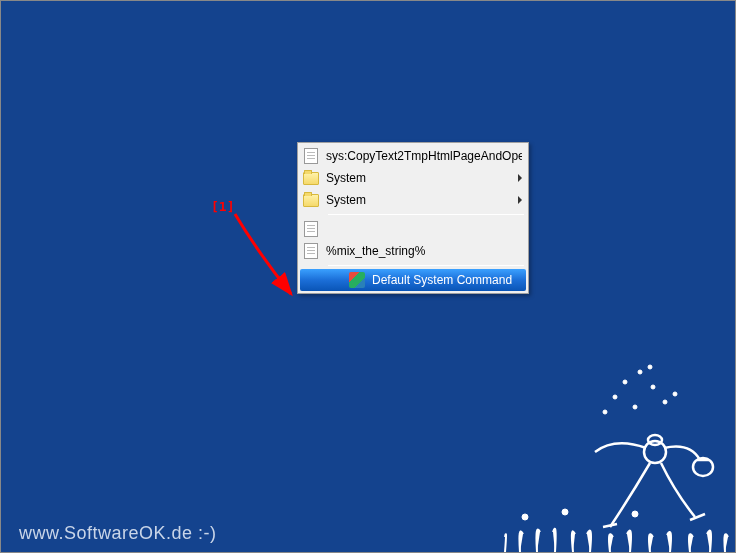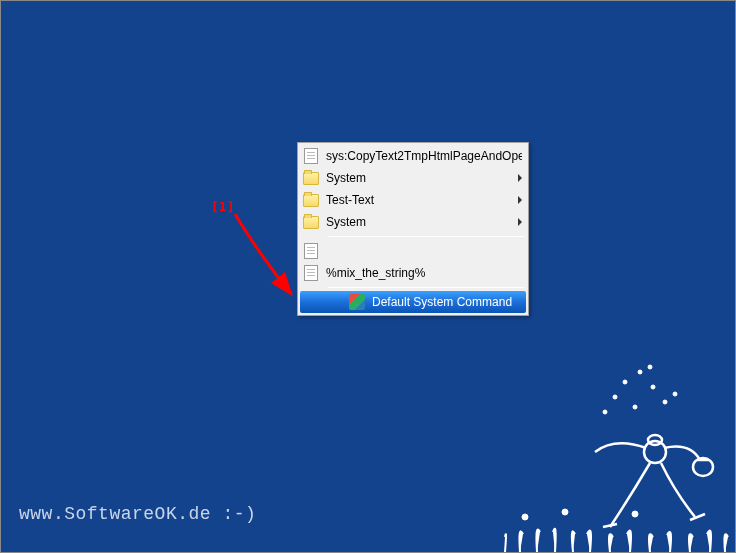--- a/index.html
+++ b/index.html
@@ -124,23 +124,23 @@
     }
     .arrow-svg {
       position: absolute;
       left: 226px;
       top: 205px;
       pointer-events: none;
     }
     .watermark {
       position: absolute;
       left: 18px;
-      bottom: 28px;
+      bottom: 8px;
       color: #c9d5e8;
-      font-family: Liberation Mono, monospace;
+      font-family: Liberation Sans, sans-serif;
       font-size: 18px;
       letter-spacing: 0.5px;
     }
     .decoration {
       position: absolute;
       right: 0;
       bottom: 0;
       pointer-events: none;
     }
   </style>
@@ -152,27 +152,20 @@
     <span class="menu-icon">
         <span class="doc-icon"></span>
       </span>
     <span class="menu-label">sys:CopyText2TmpHtmlPageAndOpen</span>
   </div>
   <div class="menu-item">
     <span class="menu-icon">
         <span class="folder-icon"></span>
       </span>
     <span class="menu-label">System</span>
-    <span class="submenu-arrow"></span>
-  </div>
-  <div class="menu-item">
-    <span class="menu-icon">
-        <span class="folder-icon"></span>
-      </span>
-    <span class="menu-label">Test-Text</span>
     <span class="submenu-arrow"></span>
   </div>
   <div class="menu-item">
     <span class="menu-icon">
         <span class="folder-icon"></span>
       </span>
     <span class="menu-label">System</span>
     <span class="submenu-arrow"></span>
   </div>
   <div class="menu-separator"></div>

